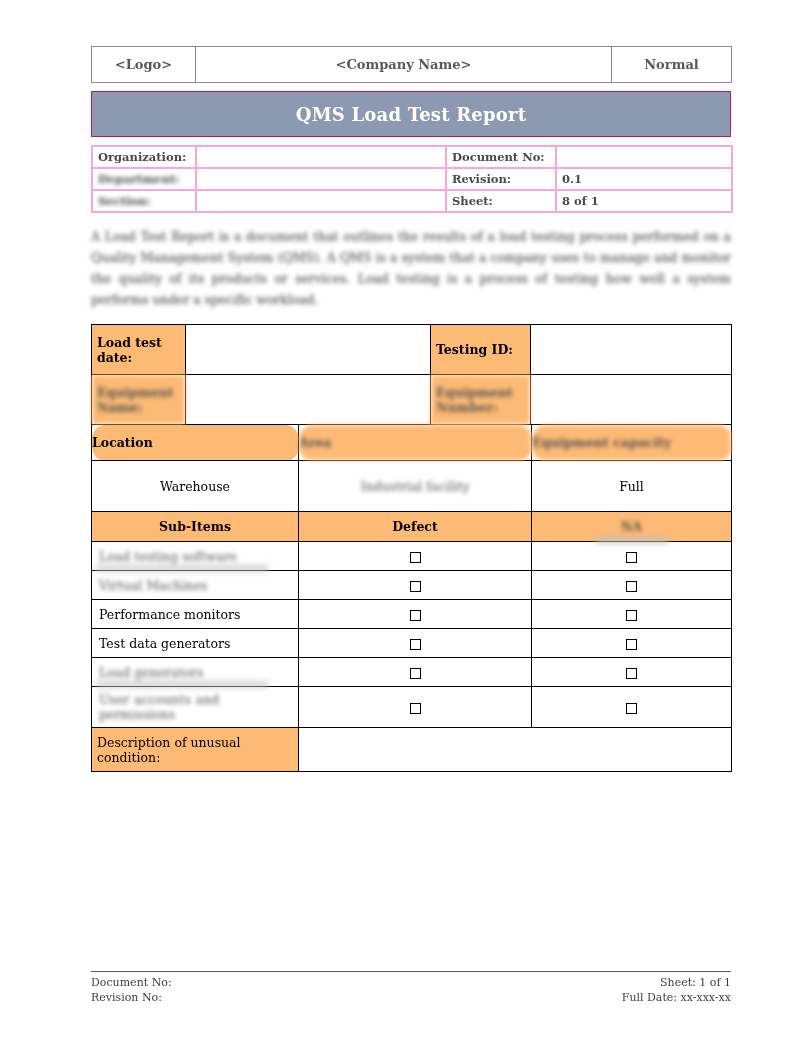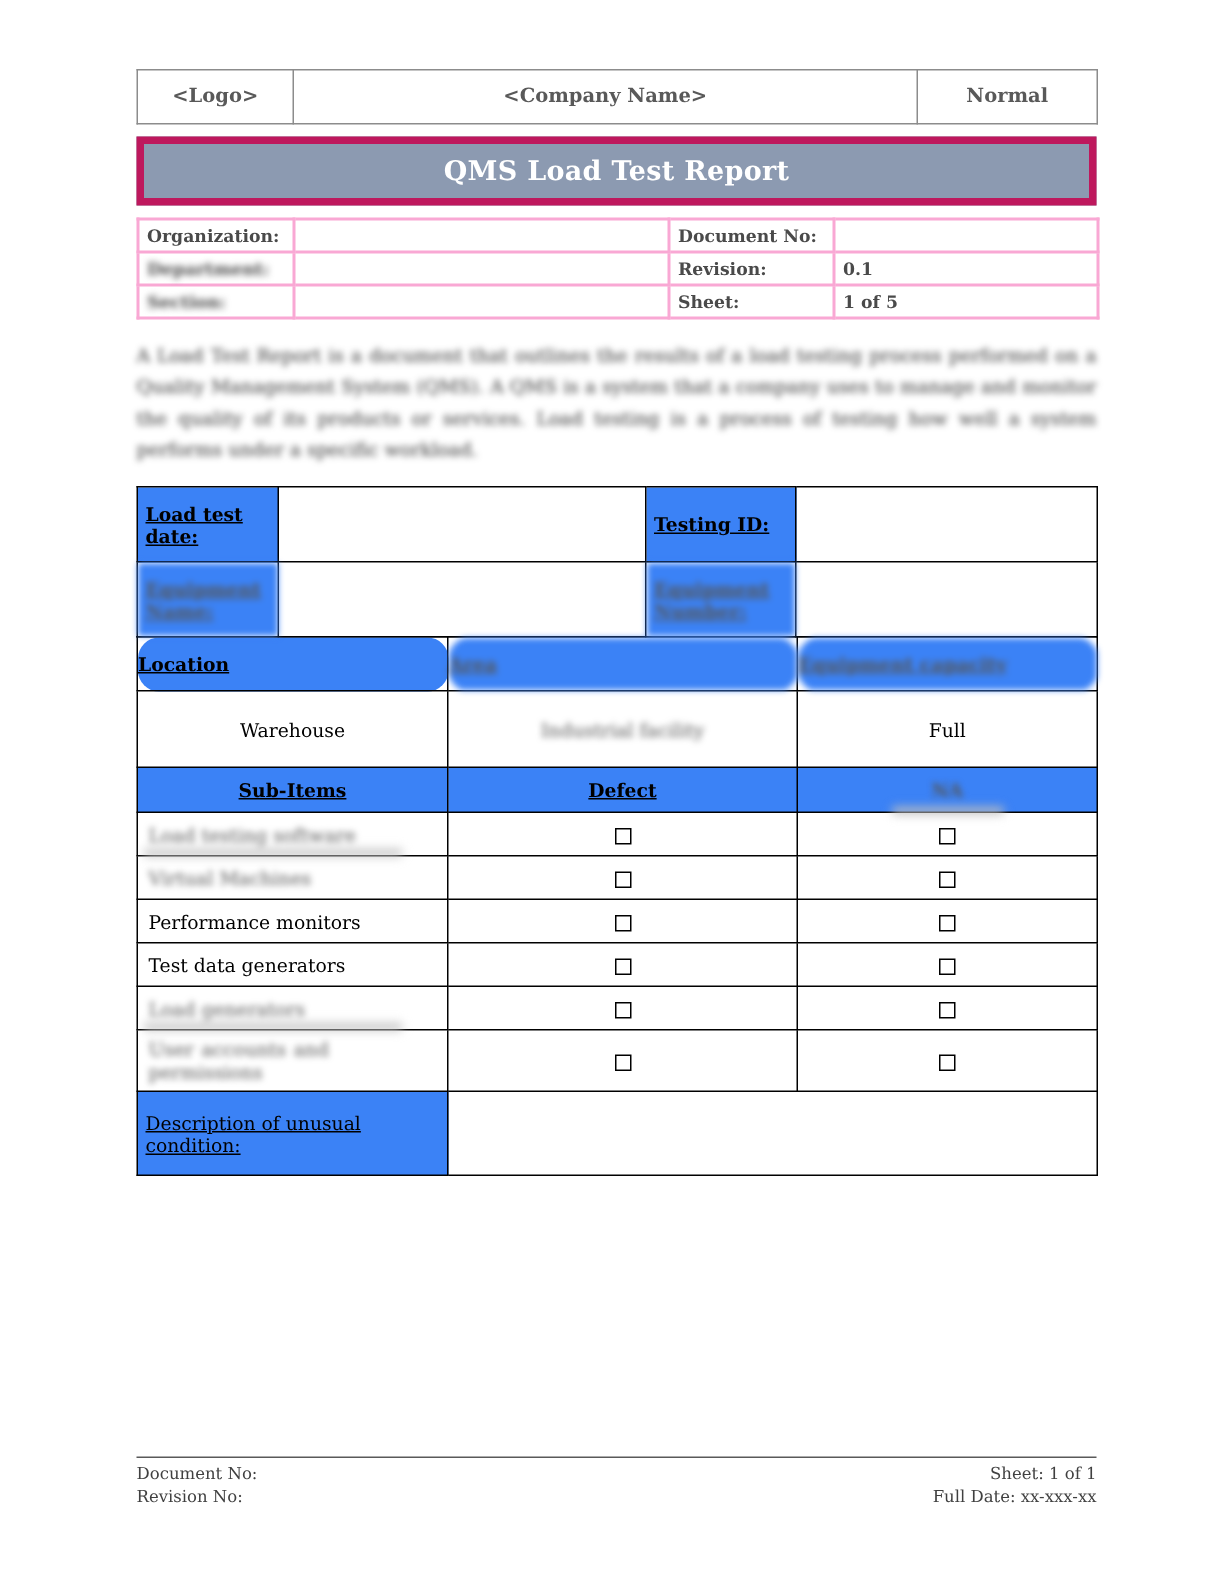--- a/index.html
+++ b/index.html
@@ -15,21 +15,21 @@
 
   
   .hdr-table { margin-top:46px;padding-left:20px; }
   .hdr-table td {
     border:1px solid #8c8c8c; height:36px; text-align:center; vertical-align:middle;
     font-weight:bold; font-size:13px; color:#595959;
   }
 
   
   .banner {
-    margin-top:8px; height:46px; background:#8c9ab1; border:5px solid #be185d;
+    margin-top:8px; height:46px; background:#8c9ab1; border:1px solid #be185d;
     display:flex; align-items:center; justify-content:center;
     color:#ffffff; font-weight:bold; font-size:18px; letter-spacing:.2px;
   }
 
   
   .doc-table { margin-top:8px; }
   .doc-table td {
     border:2px solid #f9a8d4; height:22px; vertical-align:middle;
     font-size:11.5px; color:#4a4a4a; padding:0 5px;
   }
@@ -43,30 +43,30 @@
   }
 
   .blur { filter:blur(2.2px); color:#555; }
   .blur-dark { filter:blur(2.2px); color:#333; }
 
   
   .form-a { margin-top:14px; }
   .form-a td { border:1px solid #000; height:50px; vertical-align:middle; font-size:12.5px; }
   .form-b { margin-top:-1px; }
   .form-b td, .form-b th { border:1px solid #000; font-size:12.5px; font-weight:normal; }
-  .gray { background:#3b82f6;text-decoration:underline; }
+  .gray { background:#fdba74; }
   .lblcell { font-weight:bold; padding:3px 5px; }
   .hd-row th { height:36px; text-align:left; vertical-align:middle; font-weight:bold;border-radius:14px; }
   .subhd-row th { height:30px; text-align:center; vertical-align:middle; font-weight:bold; }
   .val-row td { height:51px; text-align:center; vertical-align:middle; }
   .item-row td { height:29px; vertical-align:middle; }
   .item-row td.item-lbl { padding:2px 7px; }
   .item-row td.cb-cell { text-align:center; }
   .item-row.tall td { height:41px; }
-  .desc-row td { height:56px; vertical-align:middle; }
+  .desc-row td { height:44px; vertical-align:middle; }
 
   .checkbox {
     display:inline-block; width:11px; height:11px;
     border:1.4px solid #000; background:#fff; vertical-align:middle;
   }
 
   
   .smear-center { position:relative; display:inline-block; }
   .smear-center::after {
     content:""; position:absolute; left:50%; transform:translateX(-50%);
@@ -128,21 +128,21 @@
     <tr>
       <td class="lbl blur">Department:</td>
       <td></td>
       <td class="lbl">Revision:</td>
       <td class="val">0.1</td>
     </tr>
     <tr>
       <td class="lbl blur">Section:</td>
       <td></td>
       <td class="lbl">Sheet:</td>
-      <td class="val">1 of 5</td>
+      <td class="val">8 of 1</td>
     </tr>
   </tbody>
     </table>
 
   <div class="intro-p blur-dark">A Load Test Report is a document that outlines the results of a load testing process performed on a Quality Management System (QMS). A QMS is a system that a company uses to manage and monitor the quality of its products or services. Load testing is a process of testing how well a system performs under a specific workload.</div>
 
   <table class="form-a">
     <colgroup>
         <col style="width:94px">
         <col style="width:245px">

